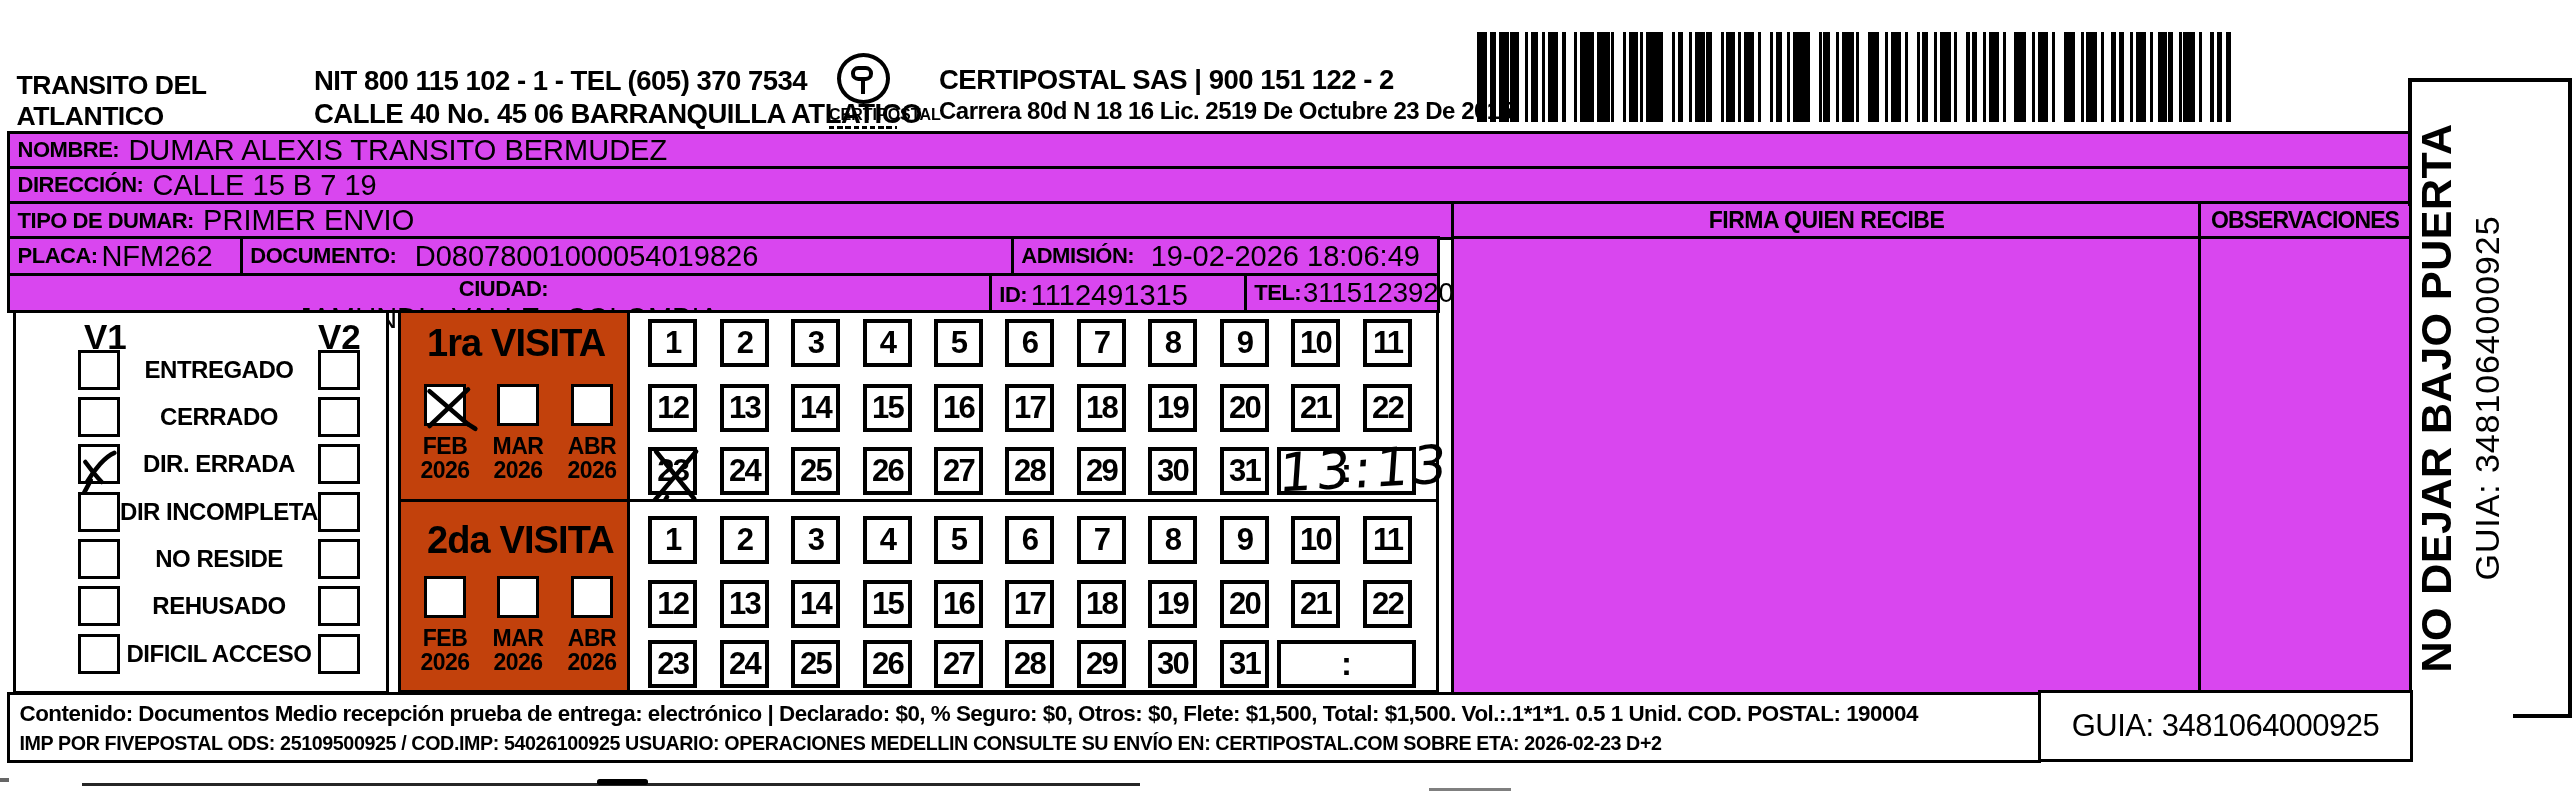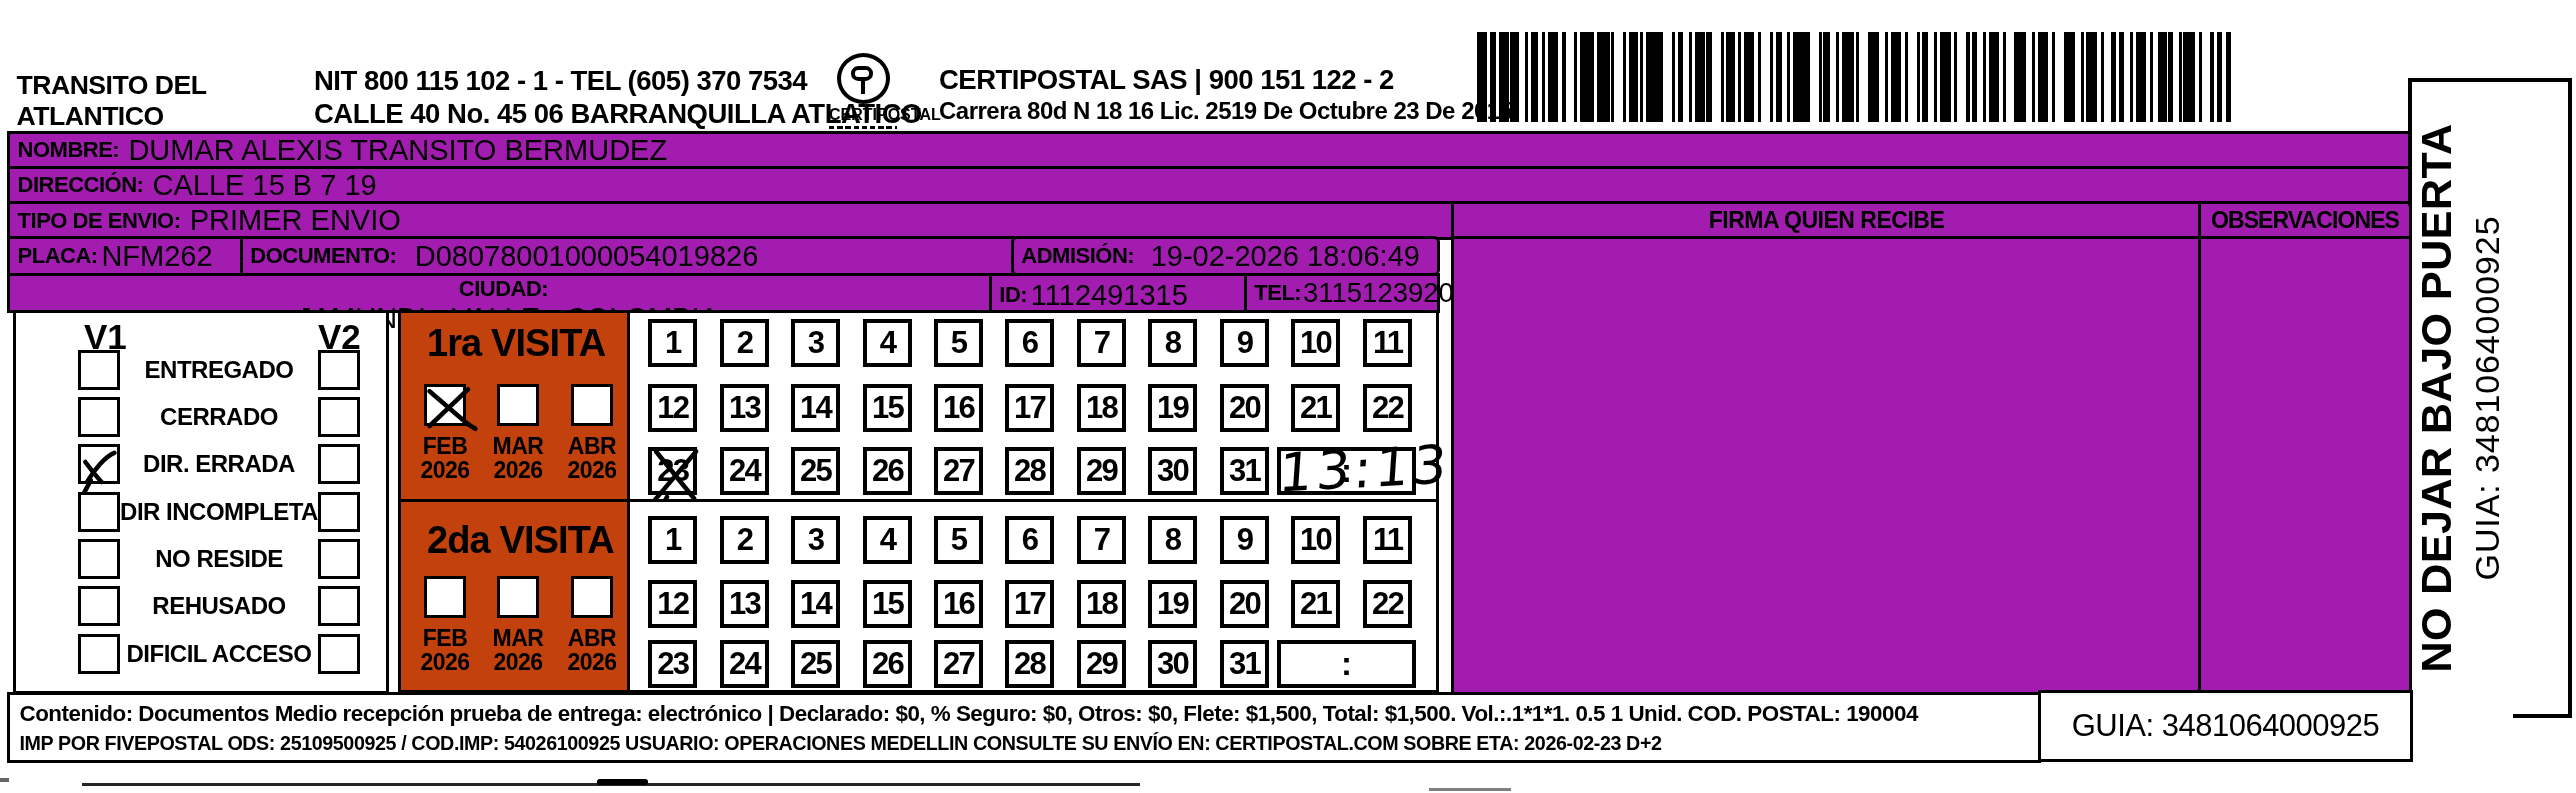--- a/index.html
+++ b/index.html
@@ -1,19 +1,19 @@
 <!DOCTYPE html>
 <html style="font-size:14.7px"><head>
 <meta charset="utf-8">
 <style>
   html,body{margin:0;padding:0;background:#fff;}
   body{width:2576px;height:793px;position:relative;font-family:"Liberation Sans",sans-serif;color:#000;}
   .form{position:absolute;left:0;top:0;width:2576px;height:793px;background:#fff;overflow:hidden;}
   .abs{position:absolute;}
-  .cell{position:absolute;border:3.7px solid #000;background:#a21caf;box-sizing:border-box;
+  .cell{position:absolute;border:3.7px solid #000;background:#d946ef;box-sizing:border-box;
         display:flex;align-items:center;padding-left:7.3px;white-space:nowrap;overflow:visible;}
   .lbl{font-weight:bold;font-size:22px;letter-spacing:-0.5px;}
   .val{font-size:29px;margin-left:9.2px;}
   .center{justify-content:center;padding-left:0;}
   
   .sender{font-size:26.6px;font-weight:bold;line-height:31px;letter-spacing:-0.5px;}
   .nitblock{font-size:27.5px;font-weight:bold;line-height:33px;letter-spacing:-0.5px;}
   .companyline{font-size:27.5px;font-weight:bold;letter-spacing:-0.5px;}
   .licenseline{font-size:24px;font-weight:bold;letter-spacing:-0.5px;}
   .logo{width:68px;text-align:center;}
@@ -107,38 +107,38 @@
 
   <div class="cell" style="left:7.3px;top:131px;width:2405px;height:38px;">
     <span class="lbl">NOMBRE:</span>
     <span class="val">DUMAR ALEXIS TRANSITO BERMUDEZ</span>
   </div>
   <div class="cell" style="left:7.3px;top:166px;width:2405px;height:38px;">
     <span class="lbl">DIRECCIÓN:</span>
     <span class="val">CALLE 15 B 7 19</span>
   </div>
   <div class="cell" style="left:7.3px;top:201px;width:1447px;height:39px;">
-    <span class="lbl">TIPO DE ENVIO:</span>
+    <span class="lbl">TIPO DE DUMAR:</span>
     <span class="val">PRIMER ENVIO</span>
   </div>
   <div class="cell center hdrcell" style="left:1451px;top:201px;width:751px;height:39px;">
     <span>FIRMA QUIEN RECIBE</span>
   </div>
   <div class="cell center hdrcell" style="left:2198px;top:201px;width:214px;height:39px;letter-spacing:-0.9px;">
     <span>OBSERVACIONES</span>
   </div>
   <div class="cell" style="left:7.3px;top:236px;width:236px;height:40px;">
     <span class="lbl">PLACA:</span>
     <span class="val" style="margin-left:3.7px;">NFM262</span>
   </div>
   <div class="cell" style="left:240px;top:236px;width:775px;height:40px;">
     <span class="lbl">DOCUMENTO:</span>
     <span class="val" style="margin-left:18.3px;">D08078001000054019826</span>
   </div>
-  <div class="cell" style="left:1011px;top:236px;width:429px;height:40px;border-radius:6px;">
+  <div class="cell" style="left:1011px;top:236px;width:429px;height:40px;">
     <span class="lbl">ADMISIÓN:</span>
     <span class="val" style="margin-left:16.5px;">19-02-2026 18:06:49</span>
   </div>
   <div class="cell" style="left:7.3px;top:273px;width:985px;height:40px;flex-direction:column;">
     <span class="lbl">CIUDAD:</span>
     <span class="val">JAMUNDI - VALLE - COLOMBIA</span>
   </div>
   <div class="cell" style="left:989px;top:273px;width:258px;height:44px;">
     <span class="lbl">ID:</span>
     <span class="val" style="margin-left:3.7px;">1112491315</span>

